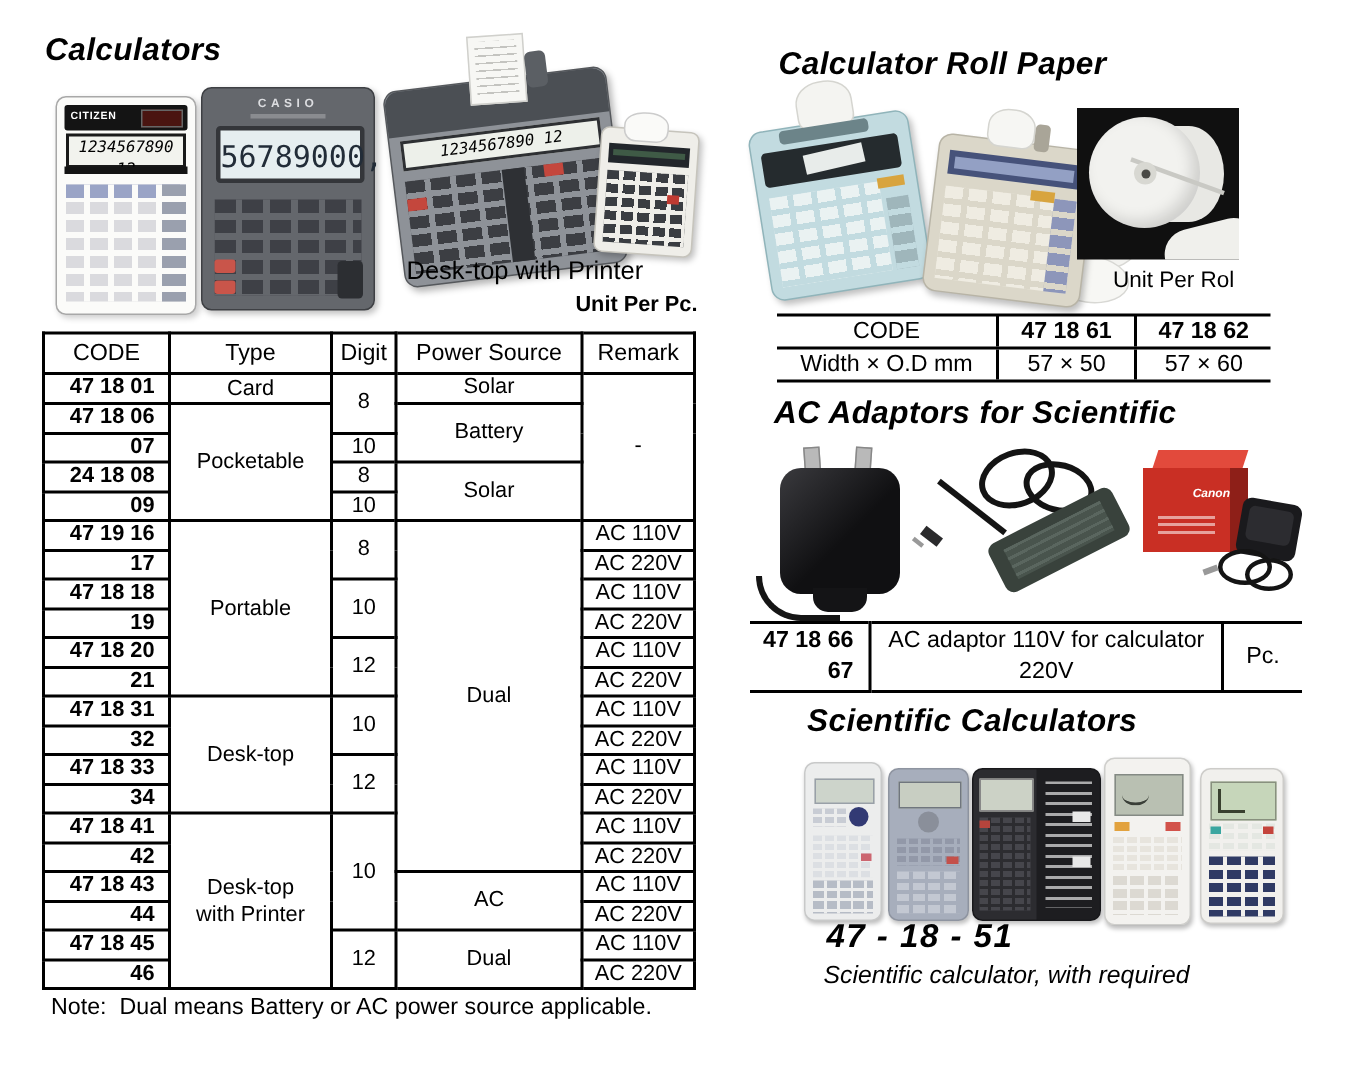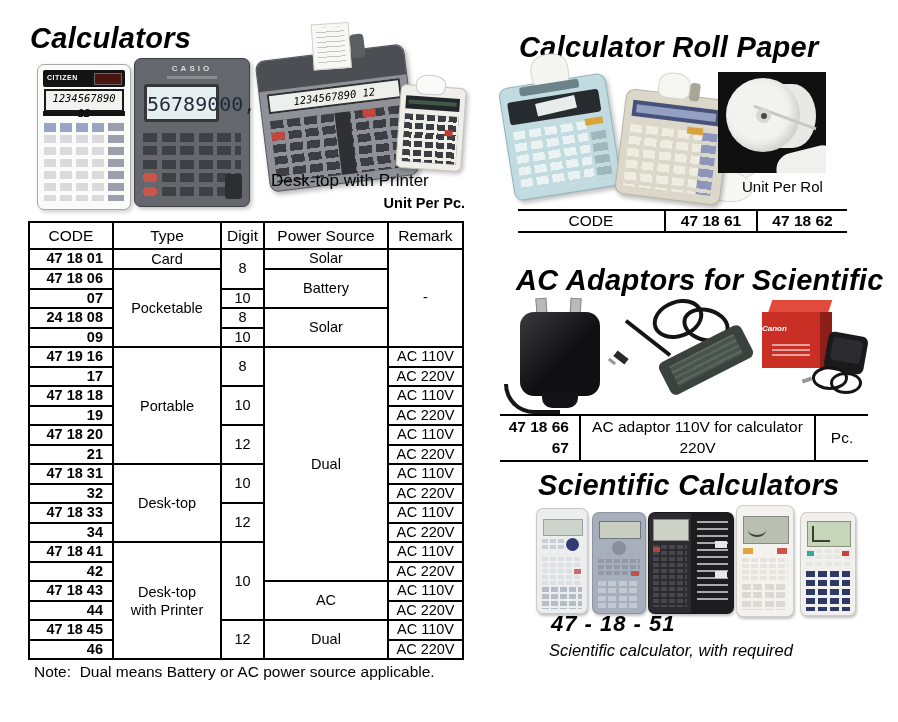--- a/index.html
+++ b/index.html
@@ -1,19 +1,19 @@
 <!DOCTYPE html>
 <html><head>
 <meta charset="utf-8">
 <style>
   html,body{margin:0;padding:0;}
   body{width:898px;height:722px;position:relative;background:#fff;color:#000;
        font-family:"Liberation Sans",sans-serif;overflow:hidden;}
   .abs{position:absolute;}
-  .title{font-style:italic;font-weight:bold;font-size:29px;letter-spacing:.3px;white-space:nowrap;}
+  .title{font-style:italic;font-weight:bold;font-size:21px;letter-spacing:.3px;white-space:nowrap;}
 
   
   #calc-table{border-collapse:collapse;table-layout:fixed;width:434px;}
   #calc-table th{border:2px solid #000;font-weight:normal;font-size:15.5px;height:25px;padding:0 2px;}
   #calc-table td{border:2px solid #000;font-size:14.5px;height:17.5px;line-height:1.05;padding:0 4px;}
   #calc-table td.code{text-align:right;font-weight:bold;padding-right:9px;}
   #calc-table td.type,#calc-table td.digit,#calc-table td.power,#calc-table td.remark{text-align:center;}
   #calc-table td.type{white-space:pre-line;line-height:1.25;}
 
   
@@ -46,21 +46,21 @@
   <div class="abs mono" style="left:6px;top:24px;right:6px;height:19px;background:#f2f3ee;border:2px solid #1a1a1a;font-size:10.5px;line-height:15px;text-align:center;font-style:italic;">1234567890 12</div>
   <div class="abs" style="left:5px;top:46px;right:5px;height:5px;background:#141414;"></div>
   <div class="kp" style="left:6px;top:58px;width:80px;height:78px;--key:#dadade;--gut:#fbfbf9;--kw:12px;--kh:8px;--gap:4px;"></div>
   <div class="kp" style="left:6px;top:58px;width:80px;height:9px;--key:#9aa4c6;--gut:#fbfbf9;--kw:12px;--kh:9px;--gap:4px;"></div>
   <div class="kp" style="left:70px;top:58px;width:16px;height:78px;--key:#9aa0ae;--gut:#fbfbf9;--kw:16px;--kh:8px;--gap:4px;"></div>
 </div>
 
 <div class="abs" style="left:134px;top:58px;width:114px;height:147px;background:#64676c;border:1px solid #3e4044;border-radius:7px;box-shadow:2px 2px 4px rgba(0,0,0,.25);">
   <div class="abs" style="left:0;right:0;top:5px;text-align:center;font-size:8px;font-weight:bold;color:#dcdde0;letter-spacing:3px;">CASIO</div>
   <div class="abs" style="left:32px;top:17px;width:50px;height:3px;background:#8a8c90;"></div>
-  <div class="abs mono" style="left:9px;top:25px;width:75px;height:38px;background:#e6eef0;border:3px solid #34363a;border-radius:3px;font-size:20px;line-height:34px;text-align:right;padding-right:5px;color:#222c38;box-sizing:border-box;">56789000,</div>
+  <div class="abs mono" style="left:9px;top:25px;width:99px;height:38px;background:#e6eef0;border:3px solid #34363a;border-radius:3px;font-size:20px;line-height:34px;text-align:right;padding-right:5px;color:#222c38;box-sizing:border-box;">56789000,</div>
   <div class="kp" style="left:8px;top:74px;width:98px;height:64px;--key:#3e4046;--gut:#64676c;--kw:14px;--kh:9px;--gap:4.5px;"></div>
   <div class="abs" style="left:8px;top:114px;width:14px;height:9px;background:#c9554a;border-radius:2px;"></div>
   <div class="abs" style="left:8px;top:128px;width:14px;height:9px;background:#c9554a;border-radius:2px;"></div>
   <div class="abs" style="right:7px;bottom:7px;width:17px;height:25px;background:#2c2e32;border-radius:3px;"></div>
 </div>
 
 <div class="abs" style="left:262px;top:52px;width:148px;height:130px;transform:rotate(-7deg);background:#8e9298;border:1px solid #55585c;border-radius:9px;box-shadow:2px 3px 5px rgba(0,0,0,.3);">
   <div class="abs" style="left:0;top:0;right:0;height:30px;background:#4b4f54;border-radius:9px 9px 0 0;"></div>
   <div class="abs" style="left:58px;top:-30px;width:36px;height:44px;background:#f7f7f4;border:1px solid #d0d0cc;transform:rotate(3deg);">
     <div class="abs" style="left:4px;right:4px;top:3px;bottom:3px;background:repeating-linear-gradient(to bottom, transparent 0 4px, #c4c4c0 4px 5px);"></div>
@@ -257,20 +257,25 @@
       <col style="width:147px">
       <col style="width:92px">
       <col style="width:90px">
     </colgroup>
   <tbody>
       <tr>
     <td>CODE</td>
     <td class="b">47 18 61</td>
     <td class="b">47 18 62</td>
   </tr>
+  <tr>
+    <td>Width × O.D mm</td>
+    <td>57 × 50</td>
+    <td>57 × 60</td>
+  </tr>
 </tbody>
   </table>
 
 <div class="abs title" style="left:516px;top:264px;">AC Adaptors for Scientific</div>
 
 <div class="abs" style="left:508px;top:298px;width:104px;height:118px;">
   <div class="abs" style="left:28px;top:0;width:9px;height:17px;background:#b9b9b9;border:1px solid #888;transform:rotate(-4deg);"></div>
   <div class="abs" style="left:62px;top:0;width:9px;height:17px;background:#b9b9b9;border:1px solid #888;transform:rotate(4deg);"></div>
   <div class="abs" style="left:12px;top:14px;width:80px;height:84px;background:linear-gradient(135deg,#3a3a3e 0%,#101012 55%);border-radius:14px;"></div>
   <div class="abs" style="left:34px;top:94px;width:36px;height:16px;background:#141416;border-radius:0 0 10px 10px;"></div>
@@ -284,21 +289,21 @@
   <div class="abs" style="left:-2px;top:54px;width:14px;height:7px;background:#2a2a2c;transform:rotate(38deg);"></div>
   <div class="abs" style="left:-8px;top:60px;width:8px;height:3px;background:#999;transform:rotate(38deg);"></div>
   <div class="abs" style="left:44px;top:42px;width:92px;height:36px;background:#39423c;border-radius:6px;transform:rotate(-27deg);">
     <div class="abs" style="left:10px;top:7px;right:10px;bottom:7px;background:#49544d repeating-linear-gradient(to bottom, #5a665f 0 2px, transparent 2px 6px);"></div>
   </div>
 </div>
 
 <div class="abs" style="left:760px;top:300px;width:118px;height:110px;">
   <div class="abs" style="left:10px;top:0;width:60px;height:14px;background:#e24a3c;transform:skewX(-18deg);"></div>
   <div class="abs" style="left:2px;top:12px;width:58px;height:56px;background:#c92f24;">
-    <div style="margin-top:12px;text-align:left;color:#fff;font-size:8px;font-weight:bold;font-style:italic;">Canon</div>
+    <div style="margin-top:12px;text-align:right;color:#fff;font-size:8px;font-weight:bold;font-style:italic;">Canon</div>
     <div class="abs" style="left:10px;top:32px;right:10px;height:14px;background:repeating-linear-gradient(to bottom, rgba(255,255,255,.55) 0 2px, transparent 2px 5px);"></div>
   </div>
   <div class="abs" style="left:60px;top:12px;width:12px;height:56px;background:#8e1f18;"></div>
   <div class="abs" style="left:66px;top:34px;width:40px;height:38px;background:#1a1a1d;border-radius:6px;transform:rotate(10deg);">
     <div class="abs" style="left:5px;top:5px;right:5px;bottom:10px;background:#2c2c30;border-radius:4px;"></div>
   </div>
   <div class="abs" style="left:52px;top:66px;width:30px;height:18px;border:3px solid #141414;border-radius:50%;"></div>
   <div class="abs" style="left:70px;top:72px;width:26px;height:16px;border:3px solid #141414;border-radius:50%;"></div>
   <div class="abs" style="left:42px;top:78px;width:10px;height:4px;background:#999;transform:rotate(-20deg);"></div>
 </div>

